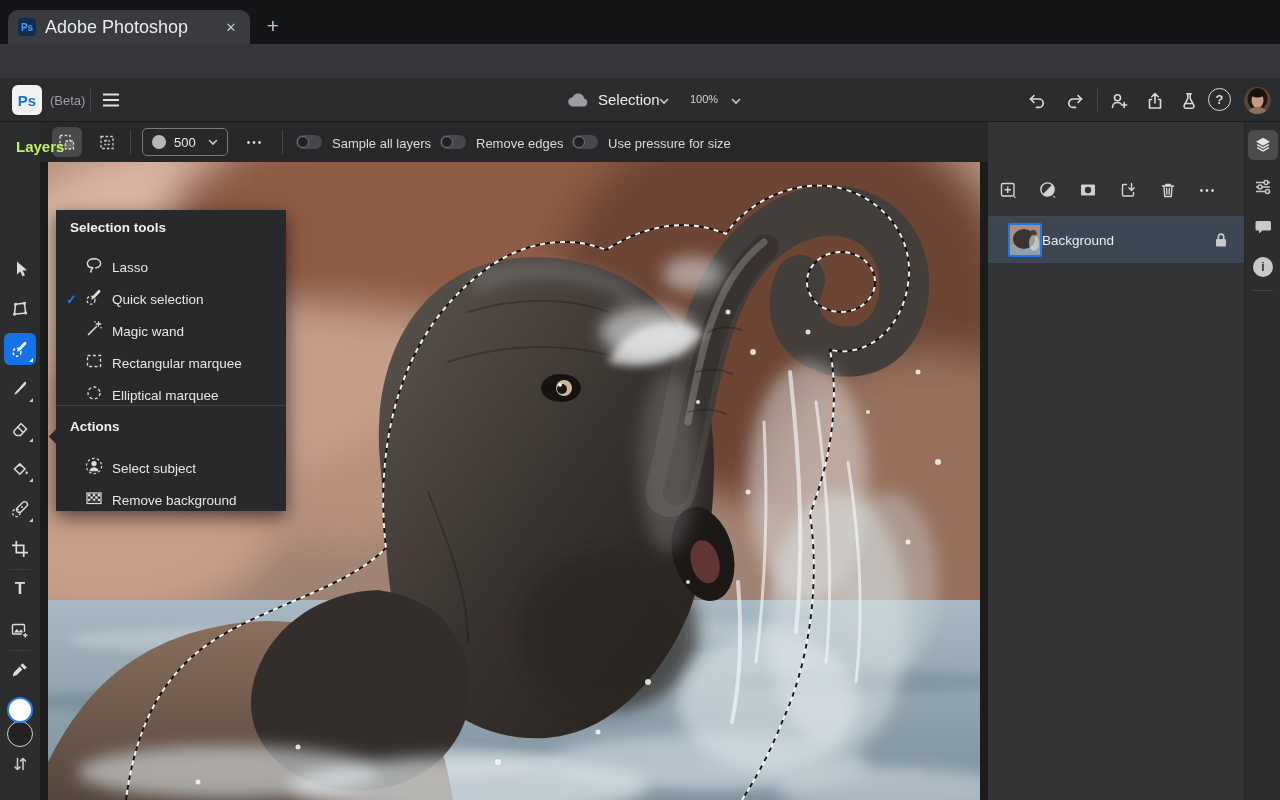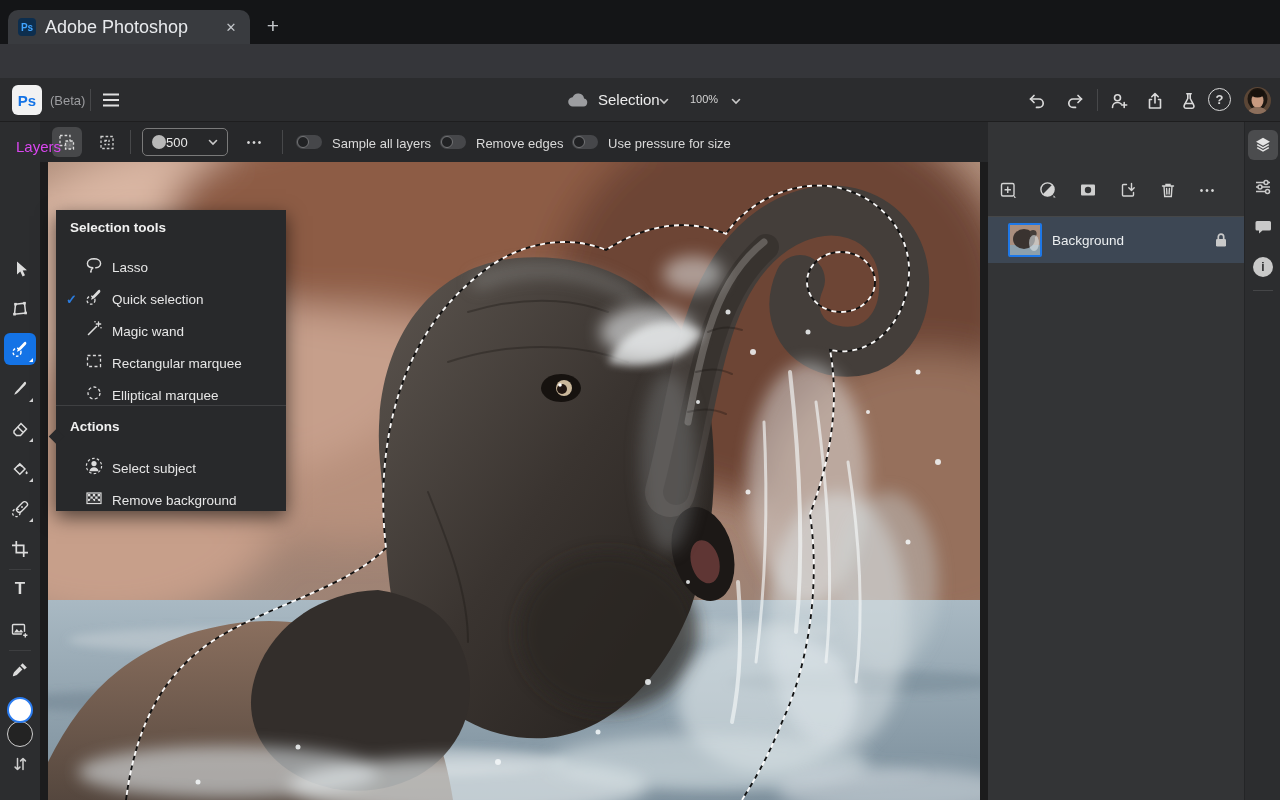--- a/index.html
+++ b/index.html
@@ -46,21 +46,21 @@
   .tri { position:absolute; right:3px; bottom:3px; width:0; height:0;
     border-left:4px solid transparent; border-bottom:4px solid #cfcfcf; }
   .hdiv-tool { position:absolute; left:9px; width:22px; height:1px; background:#3d3e40; }
   .swatch { position:absolute; border-radius:50%; }
 
   
   .options-bar { position:absolute; left:40px; top:122px; width:948px; height:40px; background:#27282a; }
   .opt-btn { position:absolute; top:5px; width:30px; height:30px; border-radius:6px; display:grid; place-items:center; }
   .opt-btn.selected { background:#47484a; }
   .size-ctrl { position:absolute; left:102px; top:6px; width:86px; height:28px; border:1px solid #7a7a7a;
-    border-radius:5px; display:flex; align-items:center; padding:0 9px; }
+    border-radius:5px; display:flex; align-items:center; padding:0 9px; gap:8px; }
   .size-dot { width:14px; height:14px; border-radius:50%; background:#b8b8b8; flex:none; }
   .size-val { color:#e8e8e8; font-size:13px; flex:1; }
   .dots { color:#d9d9d9; font-size:10px; letter-spacing:2px; }
   .toggle { position:absolute; top:13px; width:26px; height:14px; border-radius:8px; background:#46474a; }
   .toggle .knob { position:absolute; left:1px; top:1px; width:12px; height:12px; border-radius:50%;
     background:#212224; border:1px solid #737476; }
   .opt-label { position:absolute; top:14px; color:#d9d9d9; font-size:13px; white-space:nowrap; }
 
   
   .canvas-bg { position:absolute; left:40px; top:162px; width:948px; height:638px; background:#1c1c1d; }
@@ -73,28 +73,28 @@
     transform:rotate(45deg); }
   .fly-header { position:absolute; left:14px; color:#f0f0f0; font-size:13.5px; font-weight:bold; }
   .fly-row { position:absolute; left:0; width:100%; height:32px; display:flex; align-items:flex-end; }
   .fly-check { width:14px; margin-left:10px; color:#2b7cde; font-size:13px; font-weight:bold; flex:none; }
   .fly-icon { width:20px; margin-left:4px; flex:none; display:grid; place-items:center; }
   .fly-label { margin-left:8px; color:#e6e6e6; font-size:13.5px; white-space:nowrap; }
   .fly-div { position:absolute; left:0; width:100%; height:1px; background:#3f4042; }
 
   
   .layers-panel { position:absolute; left:988px; top:122px; width:256px; height:678px; background:#333436; }
-  .panel-title { position:absolute; left:16px; top:138px; color:#d946ef; font-size:15px; font-weight:normal;text-align:right; }
+  .panel-title { position:absolute; left:16px; top:138px; color:#bef264; font-size:15px; font-weight:bold;text-align:right; }
   .lp-btn { position:absolute; top:176px; width:28px; height:28px; display:grid; place-items:center; }
   .lp-div { position:absolute; left:988px; top:216px; width:256px; height:1px; background:#464748; }
   .layer-row { position:absolute; left:988px; top:217px; width:256px; height:46px; background:#3d4754;
     display:flex; align-items:center; }
   .layer-thumb { width:34px; height:34px; margin-left:20px; border:2px solid #1e78e8; border-radius:2px;
     overflow:hidden; flex:none; }
-  .layer-name { margin-left:10px; color:#eceff1; font-size:13.5px; flex:1; }
+  .layer-name { color:#eceff1; font-size:13.5px; flex:1; }
   .layer-lock { margin-right:16px; flex:none; }
 
   
   .right-rail { position:absolute; left:1244px; top:122px; width:36px; height:678px; background:#2c2d2f;
     border-left:1px solid #242527; }
   .rail-btn { position:absolute; left:3px; width:30px; height:30px; border-radius:6px; display:grid; place-items:center; }
   .rail-btn.active { background:#4b4c4e; }
   .rail-div { position:absolute; left:8px; top:168px; width:20px; height:1px; background:#454648; }
   .circle-glyph { border-radius:50%; display:grid; place-items:center; font-weight:bold; }
 </style>

